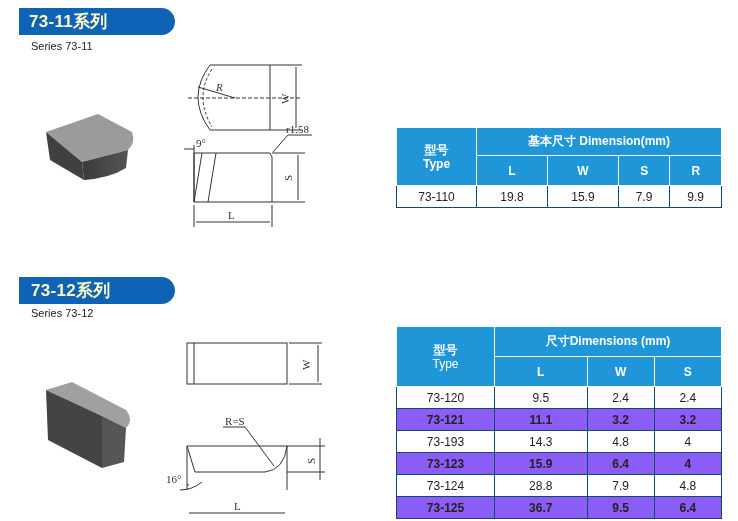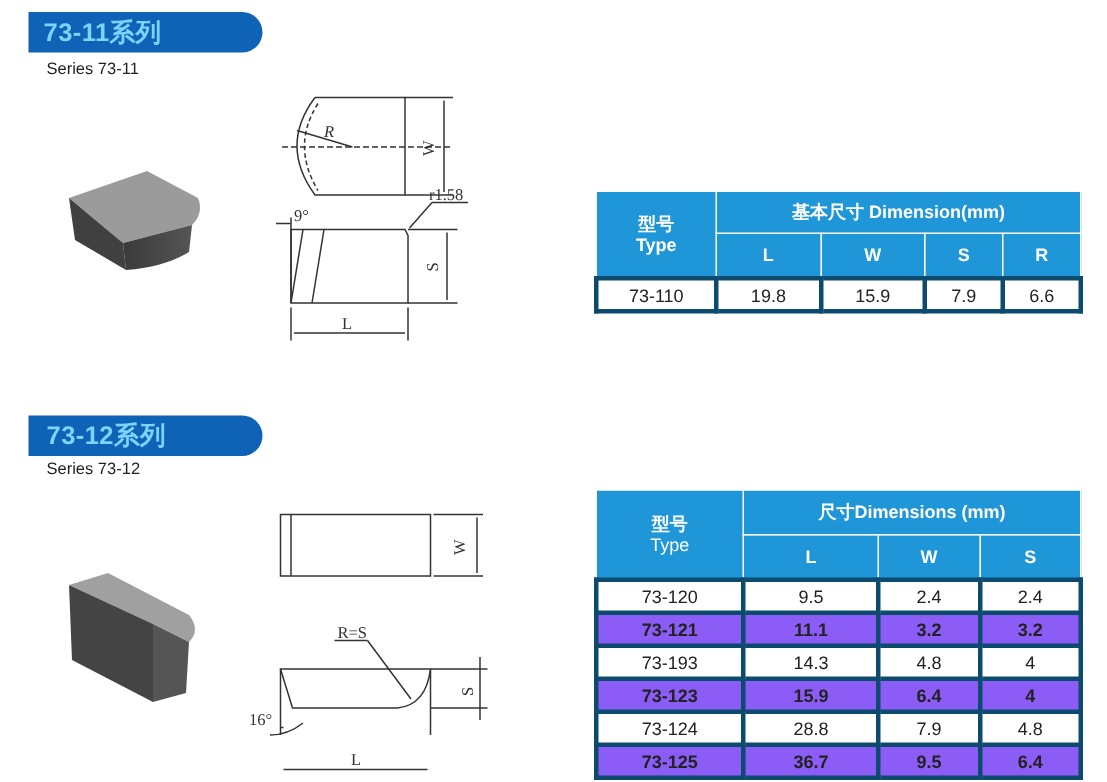--- a/index.html
+++ b/index.html
@@ -1,23 +1,23 @@
 <!DOCTYPE html>
 <html><head>
   <meta charset="utf-8">
   <style>
     * { box-sizing: border-box; margin: 0; padding: 0; }
     body { width: 738px; height: 521px; background: #ffffff; position: relative; overflow: hidden; font-family: "Liberation Sans", sans-serif; color: #222; }
-    .banner { position: absolute; left: 19px; height: 27px; width: 156px; background: #0e63b6; border-radius: 0 14px 14px 0; color: #7dd3fc; font-weight: bold; font-size: 17px; line-height: 27px; padding-left: 10px; letter-spacing: 0.3px; }
+    .banner { position: absolute; left: 19px; height: 27px; width: 156px; background: #0e63b6; border-radius: 0 14px 14px 0; color: #fef9c3; font-weight: bold; font-size: 17px; line-height: 27px; padding-left: 10px; letter-spacing: 0.3px; }
     .series { position: absolute; left: 31px; font-size: 11px; color: #222; }
     .photo { position: absolute; }
     .drawing { position: absolute; }
     table.spec { position: absolute; border-collapse: collapse; font-size: 12px; margin-top: 16px; }
     table.spec th { background: #1f96d8; color: #fff; font-weight: bold; border: 1px solid #ffffff; text-align: center; font-size: 12px; }
-    table.spec td { border: 3px solid #0c4a6e; text-align: center; height: 22px; font-size: 12px; color: #222; }
+    table.spec td { border: 1px solid #0c4a6e; text-align: center; height: 22px; font-size: 12px; color: #222; }
     table.spec tr.shade td { background: #8b5cf6; font-weight: bold; }
     .typehead { line-height: 14px; }
   </style>
 </head>
 <body>
 
 <div class="banner" style="top:8px;">73-11系列</div>
 <div class="series" style="top:40px;">Series 73-11</div>
 
 <svg class="photo" style="left:40px;top:110px;" width="100" height="75">
@@ -76,21 +76,21 @@
     <th>L</th>
     <th>W</th>
     <th>S</th>
     <th>R</th>
   </tr>
   <tr>
     <td>73-110</td>
     <td>19.8</td>
     <td>15.9</td>
     <td>7.9</td>
-    <td>6.6</td>
+    <td>9.9</td>
   </tr>
 </tbody>
   </table>
 
 <div class="banner" style="top:277px;padding-left:12px;">73-12系列</div>
 <div class="series" style="top:307px;">Series 73-12</div>
 
 <svg class="photo" style="left:40px;top:380px;" width="100" height="100">
   <path d="M6,10 L32,2 L86,30 Q94,40 86,48 L62,36 Z" fill="#a0a0a0"></path>
   <path d="M6,10 L62,36 L62,88 L8,60 Z" fill="#444"></path>

